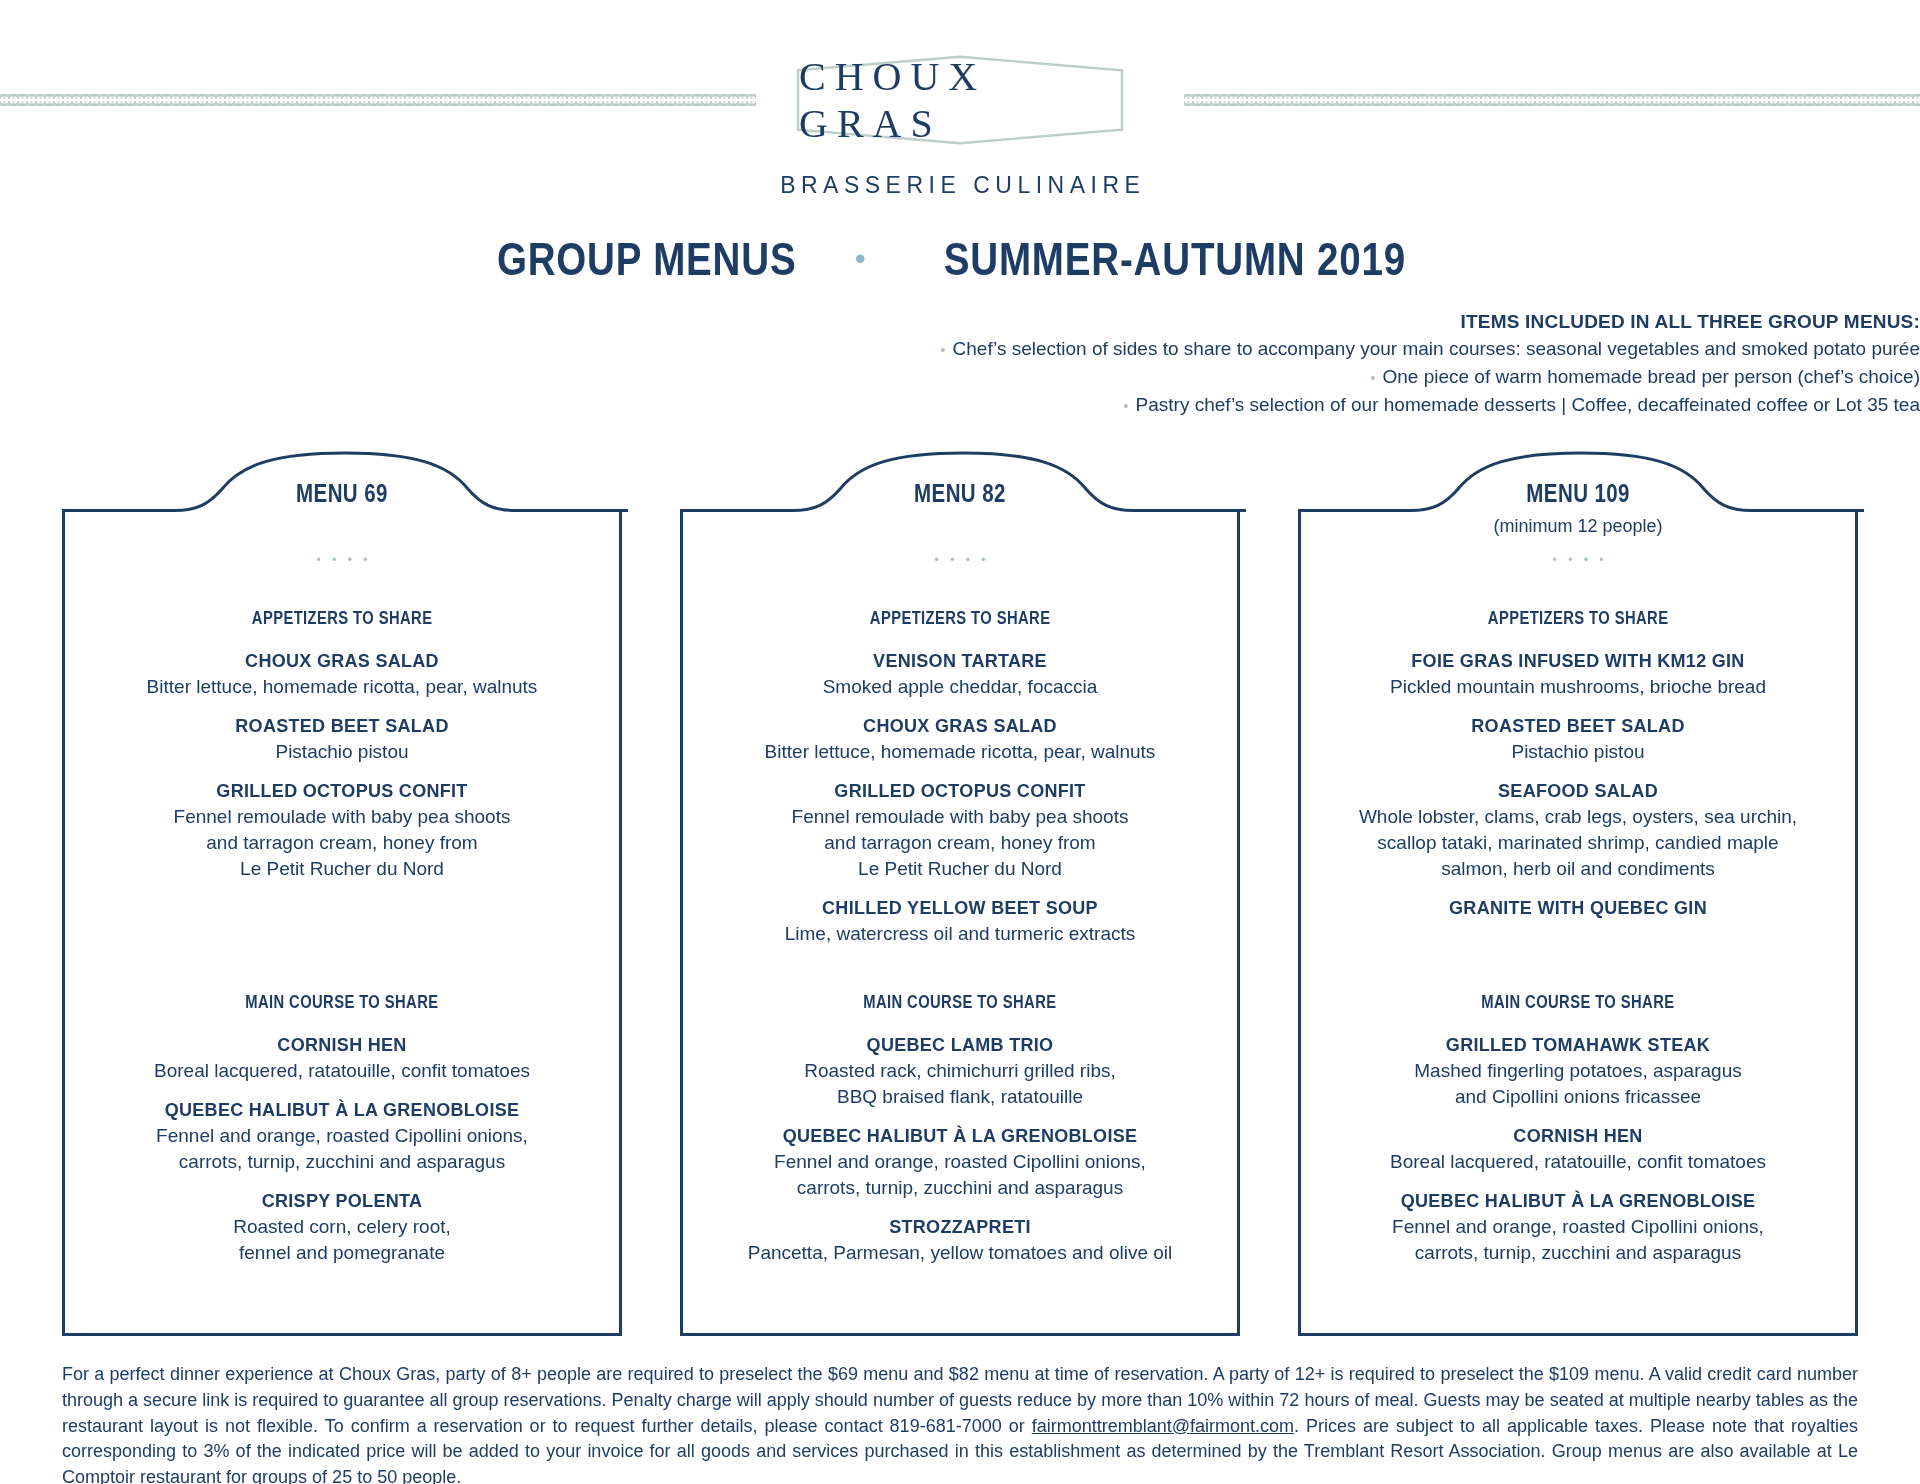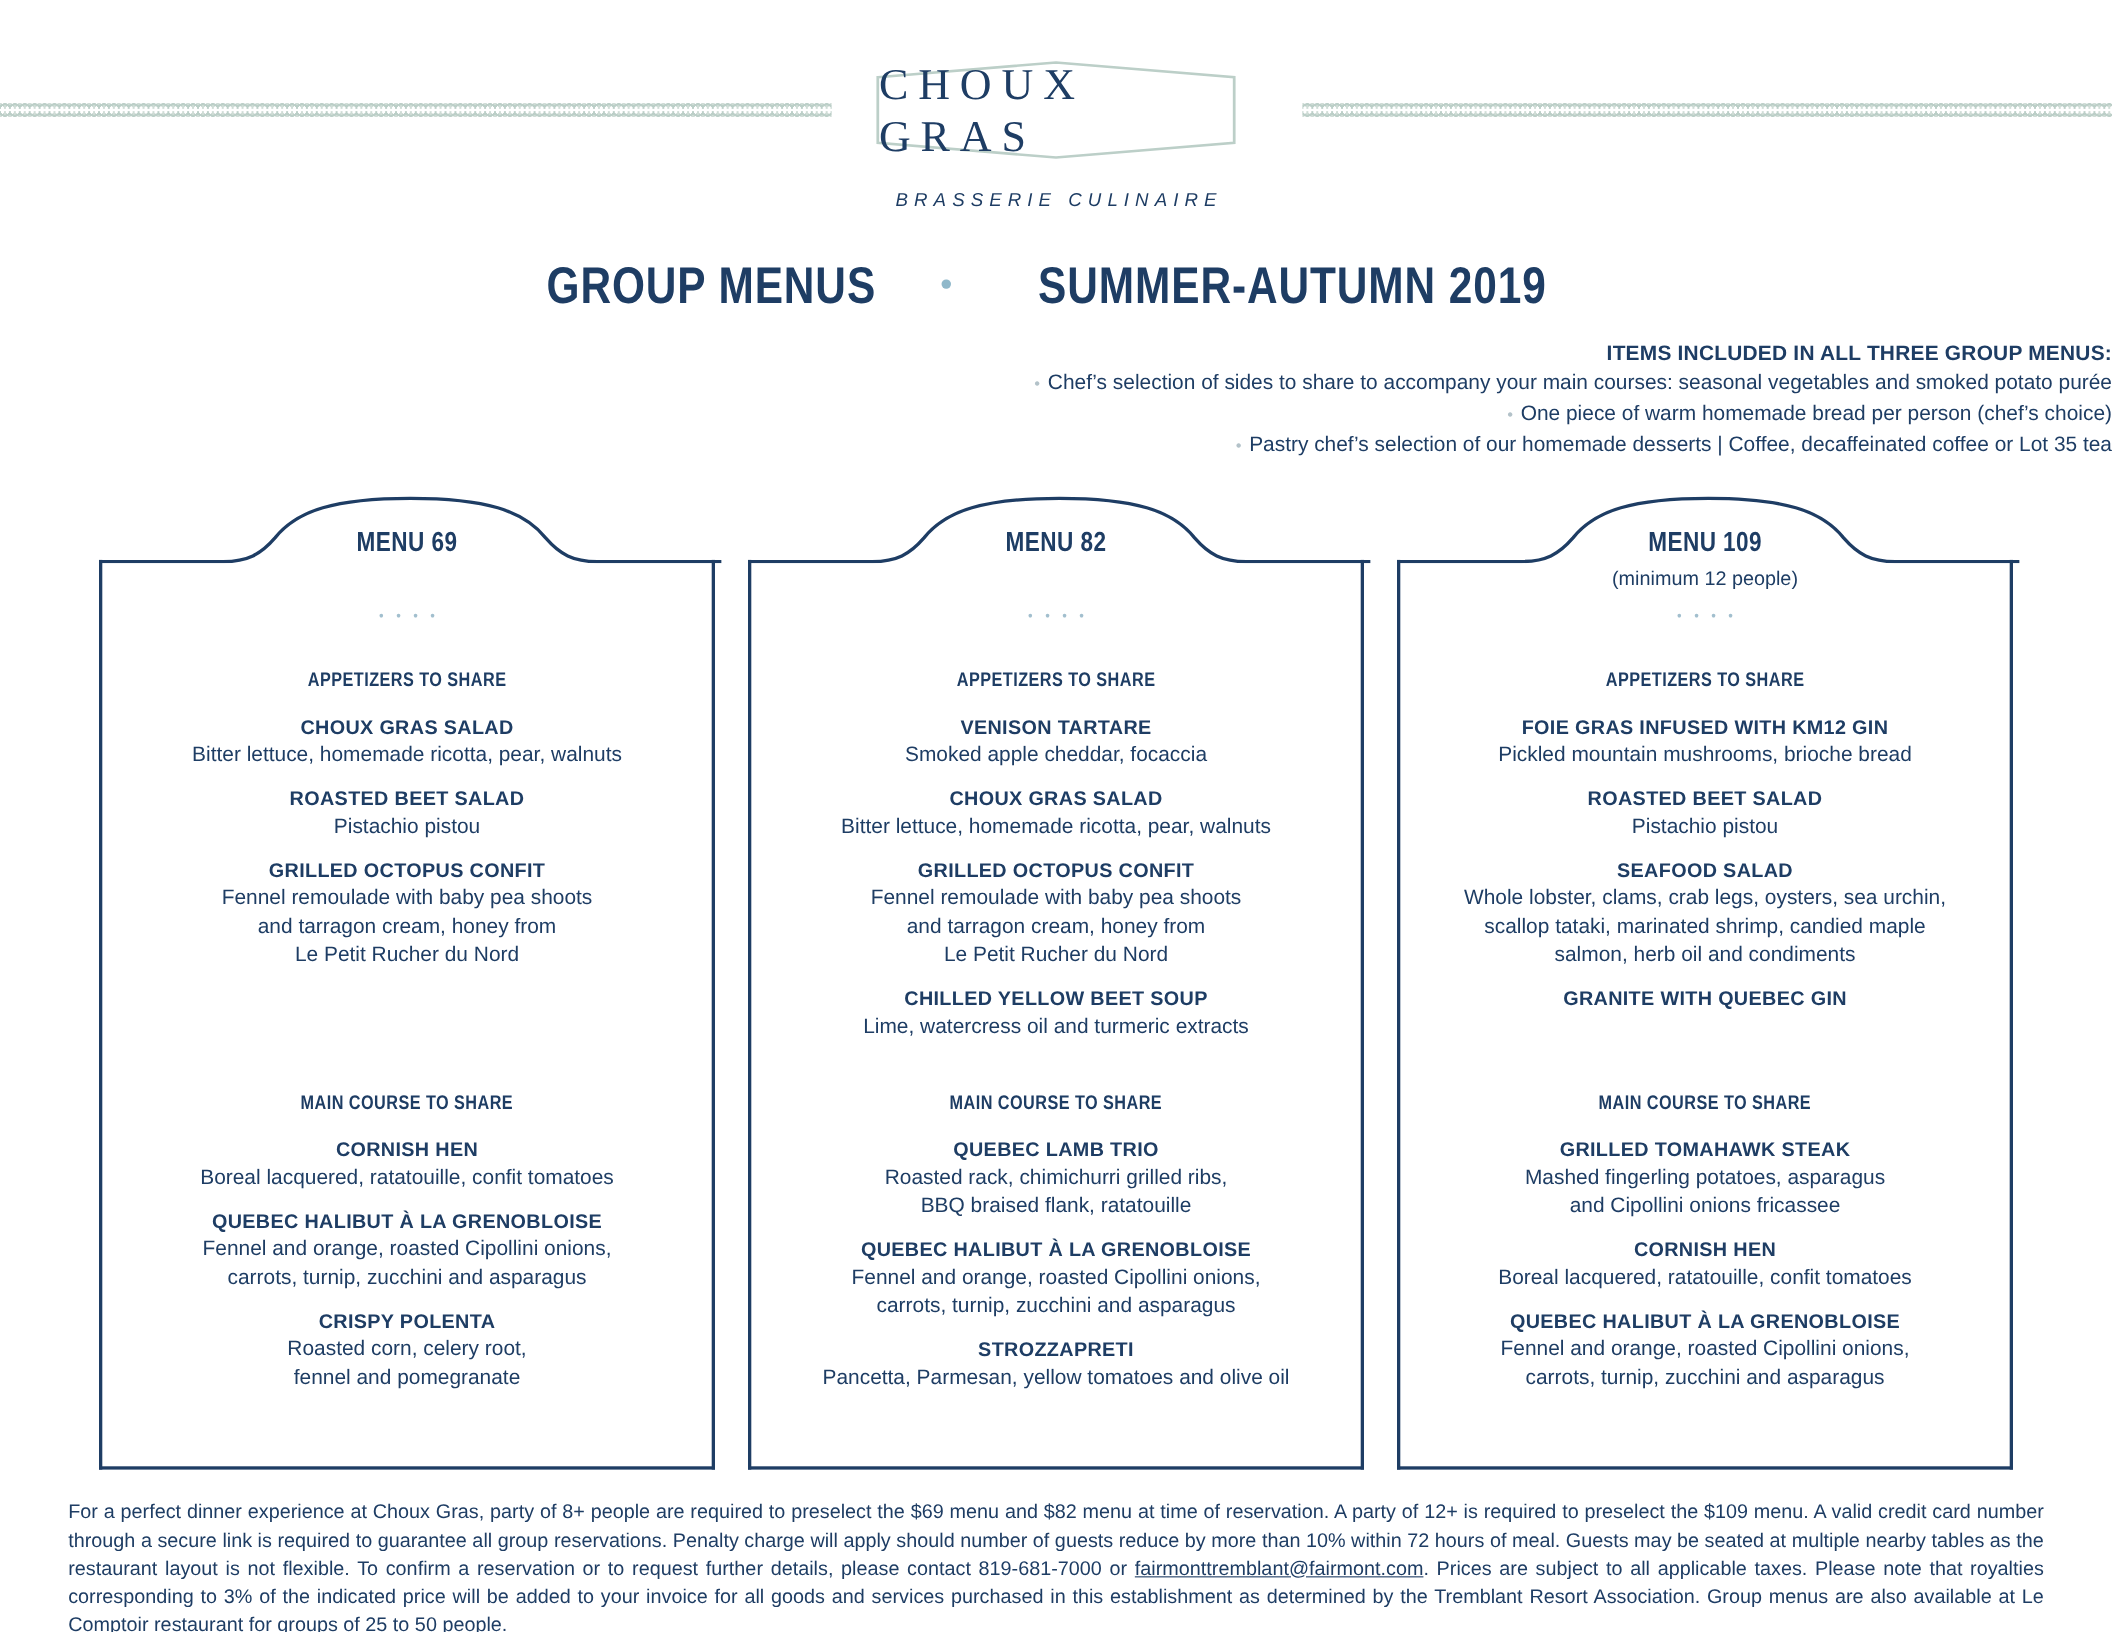--- a/index.html
+++ b/index.html
@@ -30,38 +30,38 @@
   .badge { position: absolute; left: 50%; transform: translateX(-50%); top: 52px; width: 340px; height: 96px; }
   .badge svg { position: absolute; left: 0; top: 0; width: 100%; height: 100%; }
   .logo-text {
     position: absolute; left: 0; top: 0; right: 0; bottom: 0;
     display: flex; align-items: center; justify-content: center;
     font-family: "Liberation Serif", serif;
     font-size: 40px; letter-spacing: 9px; padding-left: 9px; color: #1e3d64;
   }
   .tagline {
     position: absolute; top: 172px; left: 0; right: 0;
-    text-align: center; font-size: 17px; letter-spacing: 5.5px; padding-left: 5.5px; color: #1e3d64; font-style: italic;
+    text-align: center; font-size: 23px; letter-spacing: 5.5px; padding-left: 5.5px; color: #1e3d64;
   }
 
   
   .group-title {
     margin-top: 26px;
     display: flex; justify-content: center; align-items: center; gap: 26px;
     font-size: 47px; font-weight: bold; line-height: 54px; letter-spacing: 1px;
   }
   .title-dot { color: #8fb8ca; font-size: 30px; line-height: 30px; }
 
   
   .included { margin-top: 22px; text-align: right; font-size: 19px; line-height: 27px; }
   .included-heading { font-weight: bold; letter-spacing: 0.2px; }
   .included .bullet { color: #b3c2c9; margin-right: 7px; font-size: 15px; }
 
   
-  .menus { display: flex; justify-content: center; gap: 30px; padding: 0 62px; margin-top: 90px; }
+  .menus { display: flex; justify-content: center; gap: 58px; padding: 0 62px; margin-top: 90px; }
   .menu-box {
     position: relative; width: 560px; height: 827px;
     border: 3px solid #1e3d64; border-top: none;
     padding: 0 16px;
     background: #ffffff;
   }
   .arch { position: absolute; top: -65px; left: -3px; width: 566px; height: 68px; pointer-events: none; }
   .menu-title {
     position: absolute; top: -30px; left: 0; right: 0; text-align: center;
     font-size: 25px; font-weight: bold; letter-spacing: 0.5px; color: #1e3d64;

